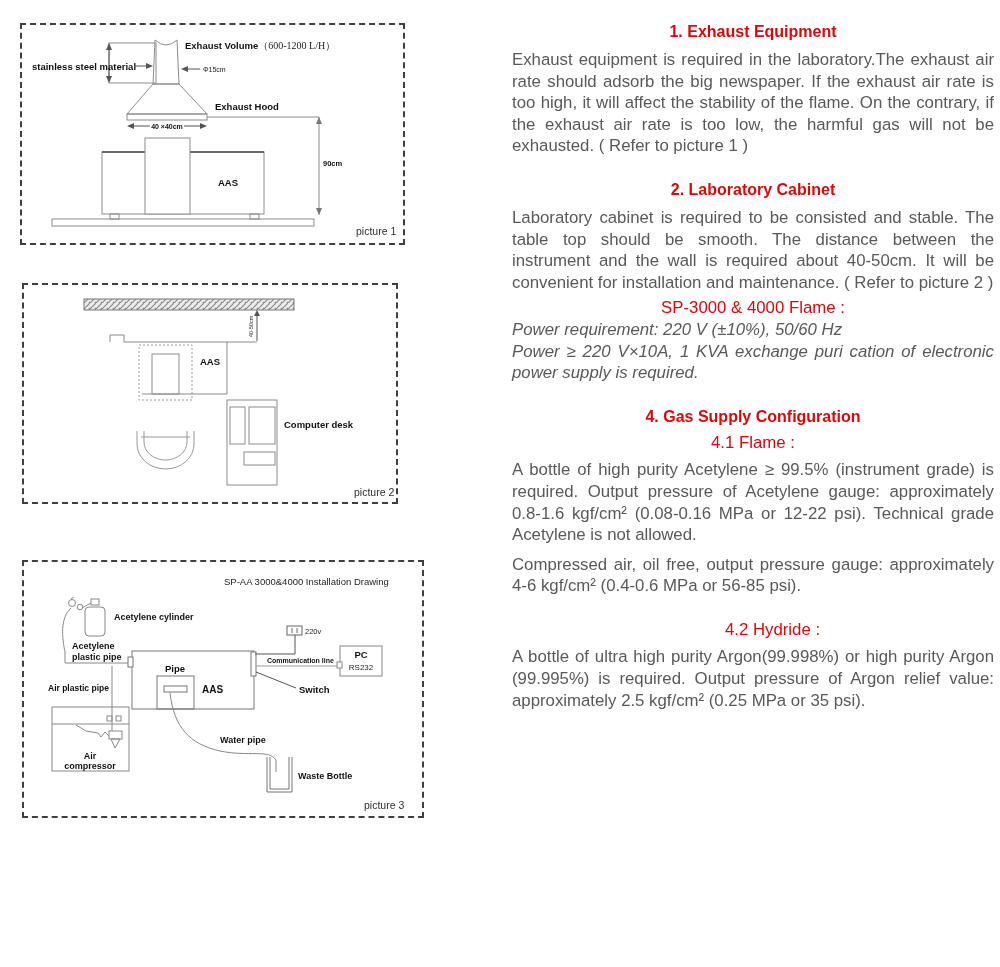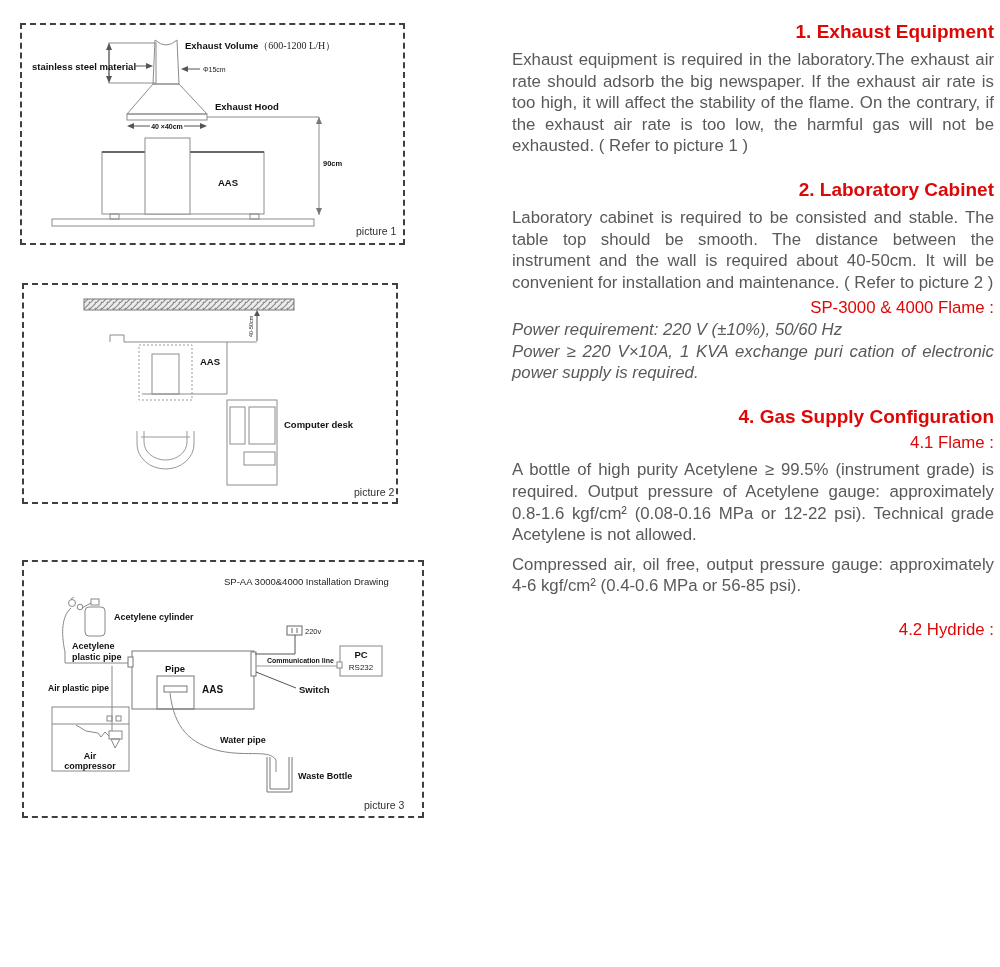--- a/index.html
+++ b/index.html
@@ -9,23 +9,23 @@
   #fig2{left:22px;top:283px;width:376px;height:221px;}
   #fig3{left:22px;top:560px;width:402px;height:258px;}
   .figure svg{display:block;width:100%;height:100%;}
   svg text{fill:#1d1d1d;}
   .lbl{font-weight:bold;fill:#111;}
   .cap{fill:#2f2f2f;font-weight:normal;}
   .thin{stroke:#8c8c8c;fill:none;stroke-width:1;}
   .dark{stroke:#555;fill:none;stroke-width:1;}
   .text-col{position:absolute;left:512px;top:12px;width:482px;color:#595959;
             font-size:16.8px;line-height:21.6px;text-align:justify;}
-  .h{color:#dd0806;font-weight:bold;font-size:19px;line-height:23px;margin:21px 0 0 0;text-align:right;}
+  .h{color:#dd0806;font-weight:bold;font-size:16px;line-height:23px;margin:21px 0 0 0;text-align:center;}
   .h.first{margin-top:8px;}
-  .sub{color:#dd0806;margin:4px 0 0 0;text-align:right;}
+  .sub{color:#dd0806;margin:4px 0 0 0;text-align:center;}
   .para{margin:6px 0 0 0;}
   .para.gap{margin-top:8px;}
   .line{margin:0;font-style:italic;}
   .sub.big-gap{margin-top:22px;margin-left:39px;}
 </style>
 </head>
 <body>
 
 <div class="figure" id="fig1">
   <svg viewBox="0 0 381 218">
@@ -184,13 +184,14 @@
 
   <div class="sub">SP-3000 &amp; 4000 Flame :</div>
   <p class="line">Power requirement: 220 V (±10%), 50/60 Hz</p>
   <p class="line">Power ≥ 220 V×10A, 1 KVA exchange puri cation of electronic power supply is required.</p>
 
   <div class="h">4. Gas Supply Configuration</div>
   <div class="sub">4.1 Flame :</div>
   <p class="para">A bottle of high purity Acetylene ≥ 99.5% (instrument grade) is required. Output pressure of Acetylene gauge: approximately 0.8-1.6 kgf/cm² (0.08-0.16 MPa or 12-22 psi). Technical grade Acetylene is not allowed.</p>
   <p class="para gap">Compressed air, oil free, output pressure gauge: approximately 4-6 kgf/cm² (0.4-0.6 MPa or 56-85 psi).</p>
   <div class="sub big-gap">4.2 Hydride :</div>
+  <p class="para">A bottle of ultra high purity Argon(99.998%) or high purity Argon (99.995%) is required. Output pressure of Argon relief value: approximately 2.5 kgf/cm² (0.25 MPa or 35 psi).</p>
 </div>
 
 </body></html>

